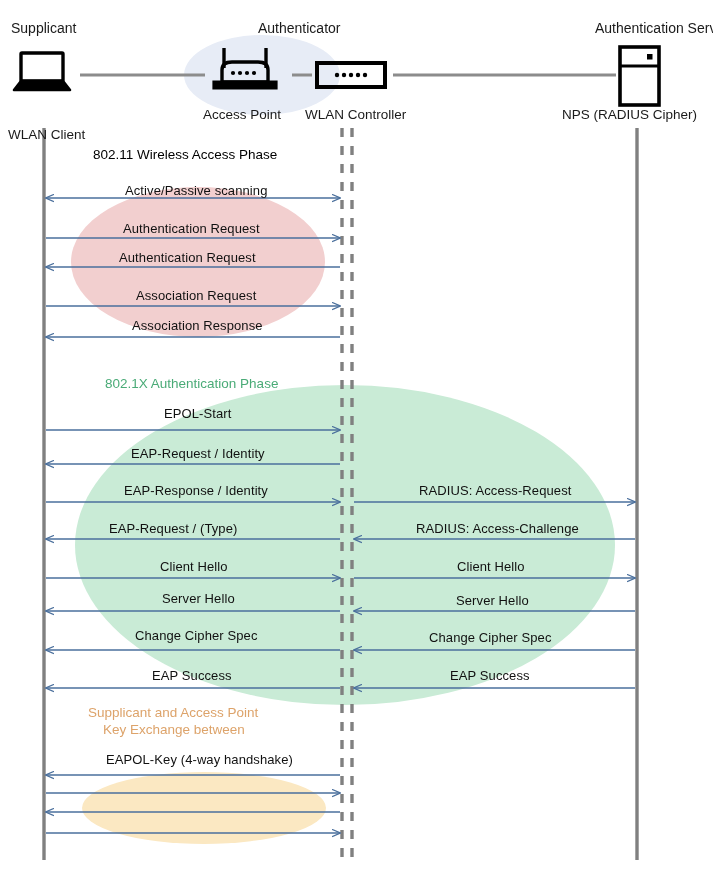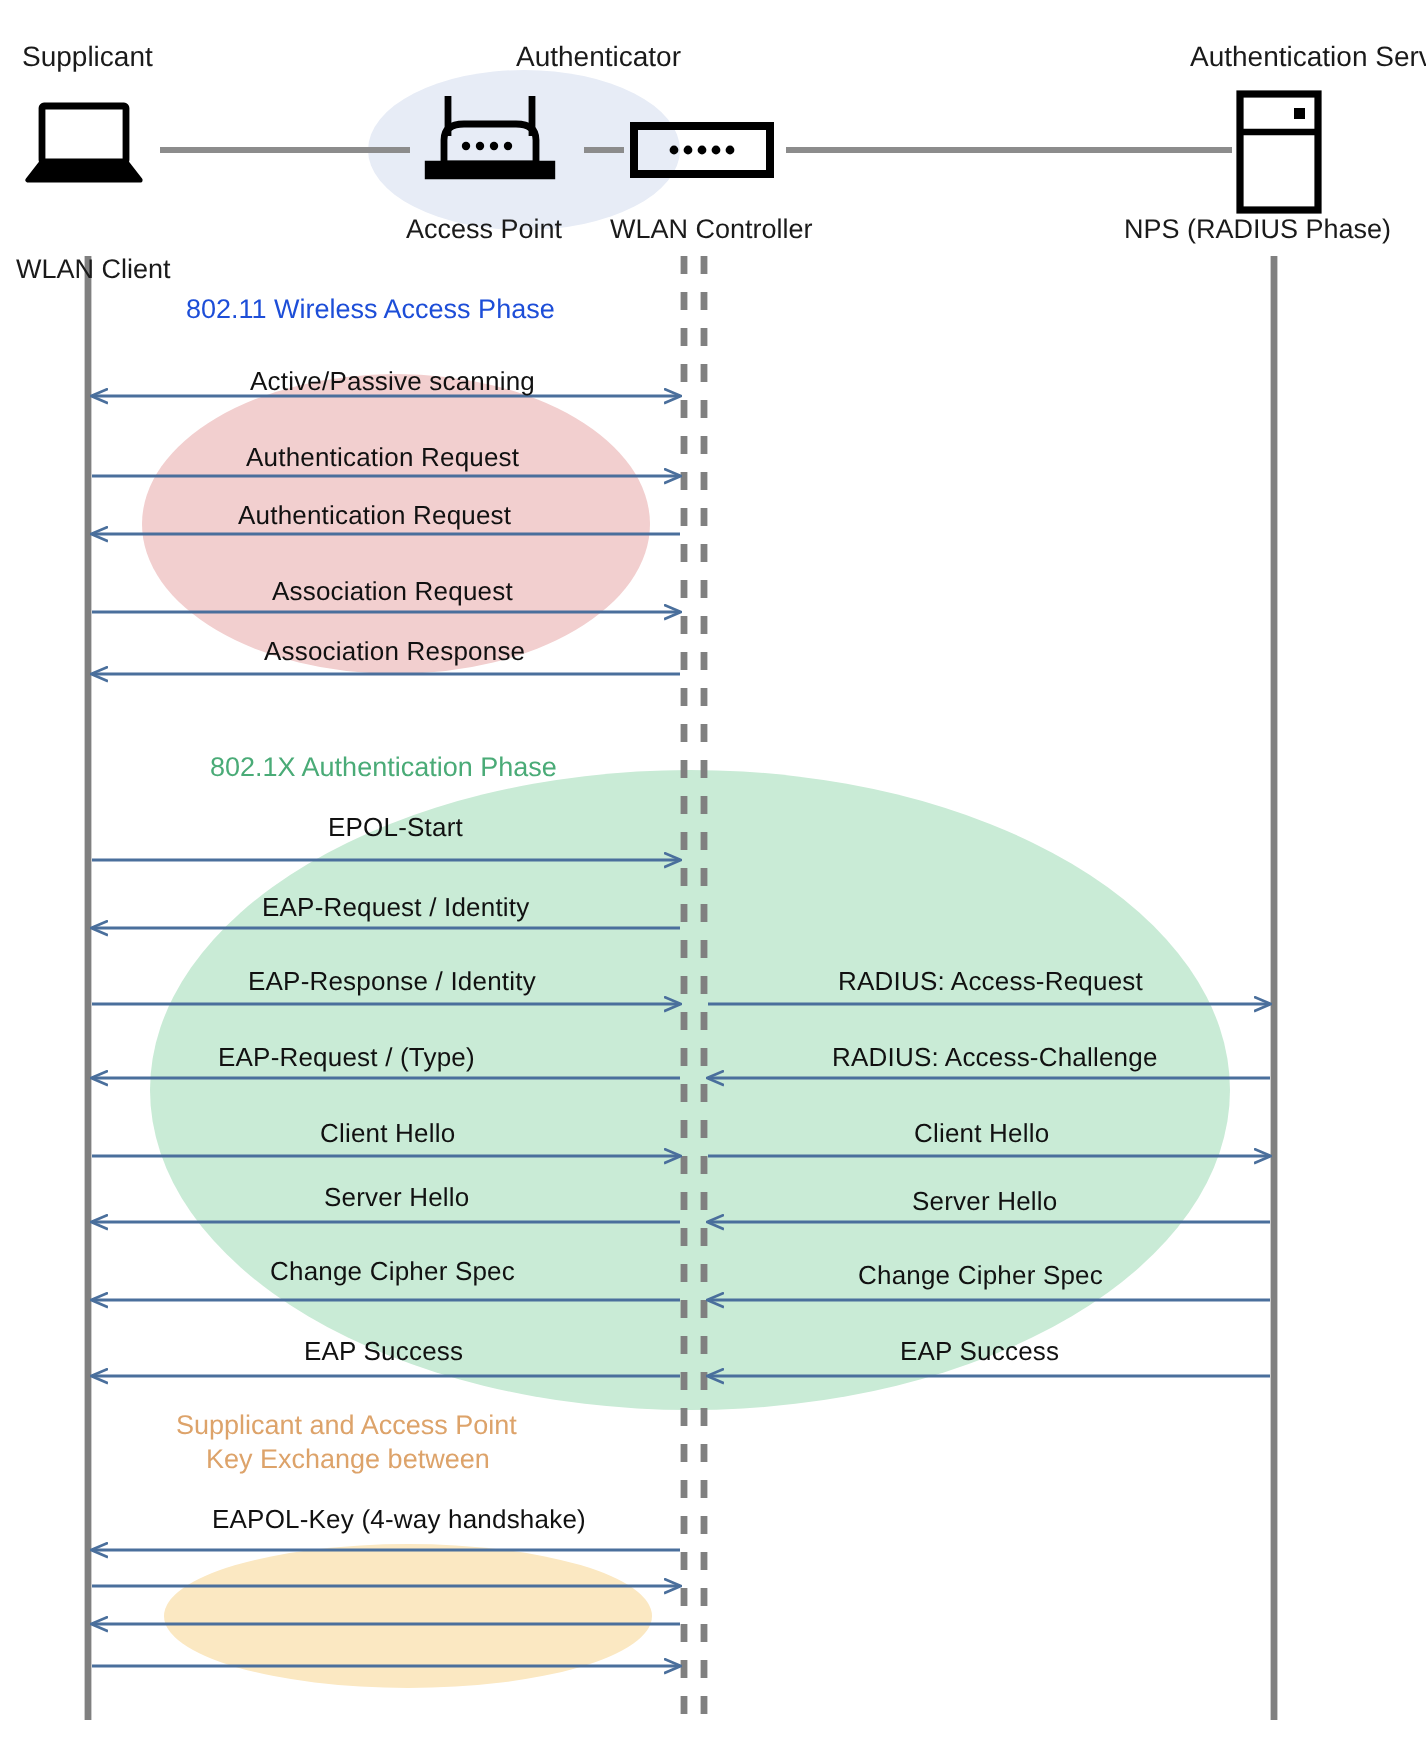--- a/index.html
+++ b/index.html
@@ -13,21 +13,21 @@
   }
   #stage{position:absolute;left:0;top:0;width:585px;height:875px;}
   svg.layer{position:absolute;left:0;top:0;width:713px;height:875px;}
   .txt{position:absolute;white-space:nowrap;}
 
   .hdr-title{font-size:14px;color:#1a1a1a;}
   .dev-label{font-size:13.5px;color:#1a1a1a;}
 
   .msg-label{font-size:13px;color:#111111;letter-spacing:.1px;}
   .phase-title{font-size:13.5px;font-weight:400;}
-  .phase-red{color:#1d4ed8;}
+  .phase-red{color:#000000;}
   .phase-green{color:#4aab77;}
   .phase-orange{color:#dda36a;}
   .phase-orange-2{color:#dda36a;}
 </style>
 </head>
 <body>
 
 <div id="stage">
 
   <svg class="layer" viewBox="0 0 713 875">
@@ -118,21 +118,21 @@
     <line x1="46" y1="833" x2="340" y2="833" stroke="#4a6f9c" stroke-width="1.6" marker-end="url(#arrR)"></line>
   </svg>
 
   <div class="txt hdr-title" style="left:11px;top:20px;">Supplicant</div>
   <div class="txt hdr-title" style="left:258px;top:20px;">Authenticator</div>
   <div class="txt hdr-title" style="left:560px;top:20px;margin-left:35px;">Authentication Server</div>
 
   <div class="txt dev-label" style="left:8px;top:107px;margin-top:20px;">WLAN Client</div>
   <div class="txt dev-label" style="left:203px;top:107px;">Access Point</div>
   <div class="txt dev-label" style="left:305px;top:107px;">WLAN Controller</div>
-  <div class="txt dev-label" style="left:562px;top:107px;">NPS (RADIUS Phase)</div>
+  <div class="txt dev-label" style="left:562px;top:107px;">NPS (RADIUS Cipher)</div>
 
   <div class="txt phase-title phase-red" style="left:93px;top:147px;">802.11 Wireless Access Phase</div>
   <div class="txt phase-title phase-green" style="left:105px;top:376px;">802.1X Authentication Phase</div>
   <div class="txt phase-title phase-orange" style="left:103px;top:722px;">Key Exchange between</div>
   <div class="txt phase-title phase-orange-2" style="left:88px;top:705px;">Supplicant and Access Point</div>
 
   <div class="txt msg-label" style="left:125px;top:183px;">Active/Passive scanning</div>
   <div class="txt msg-label" style="left:123px;top:221px;">Authentication Request</div>
   <div class="txt msg-label" style="left:119px;top:250px;">Authentication Request</div>
   <div class="txt msg-label" style="left:136px;top:288px;">Association Request</div>

